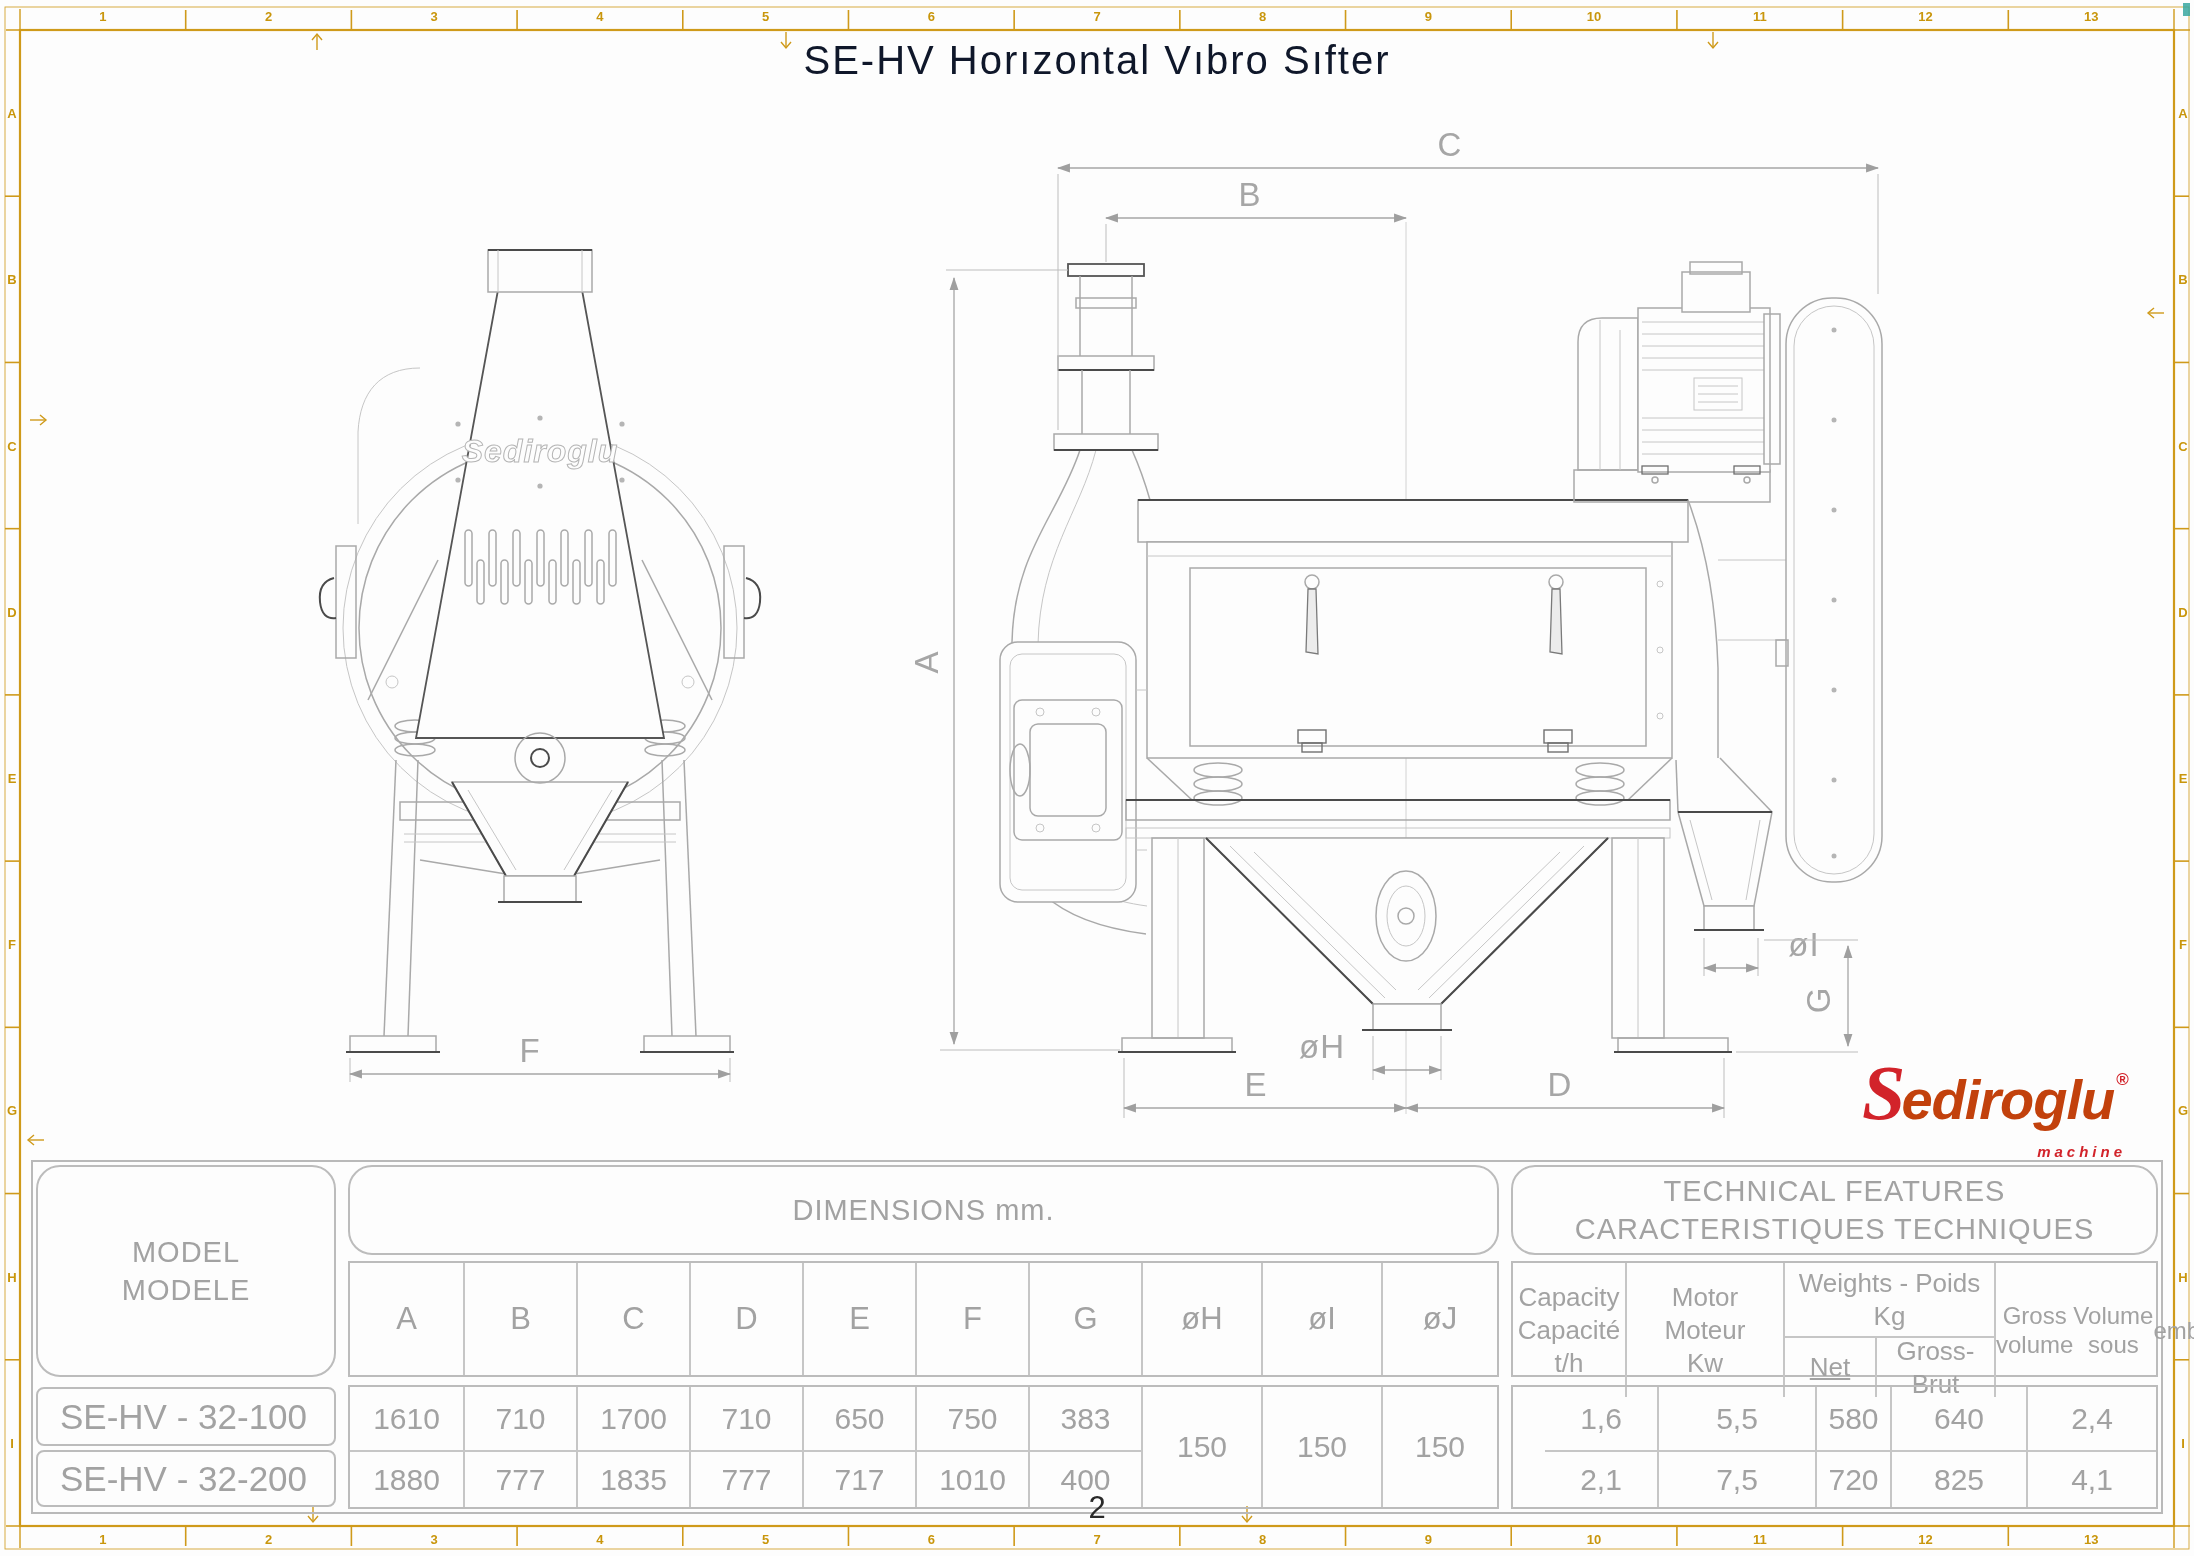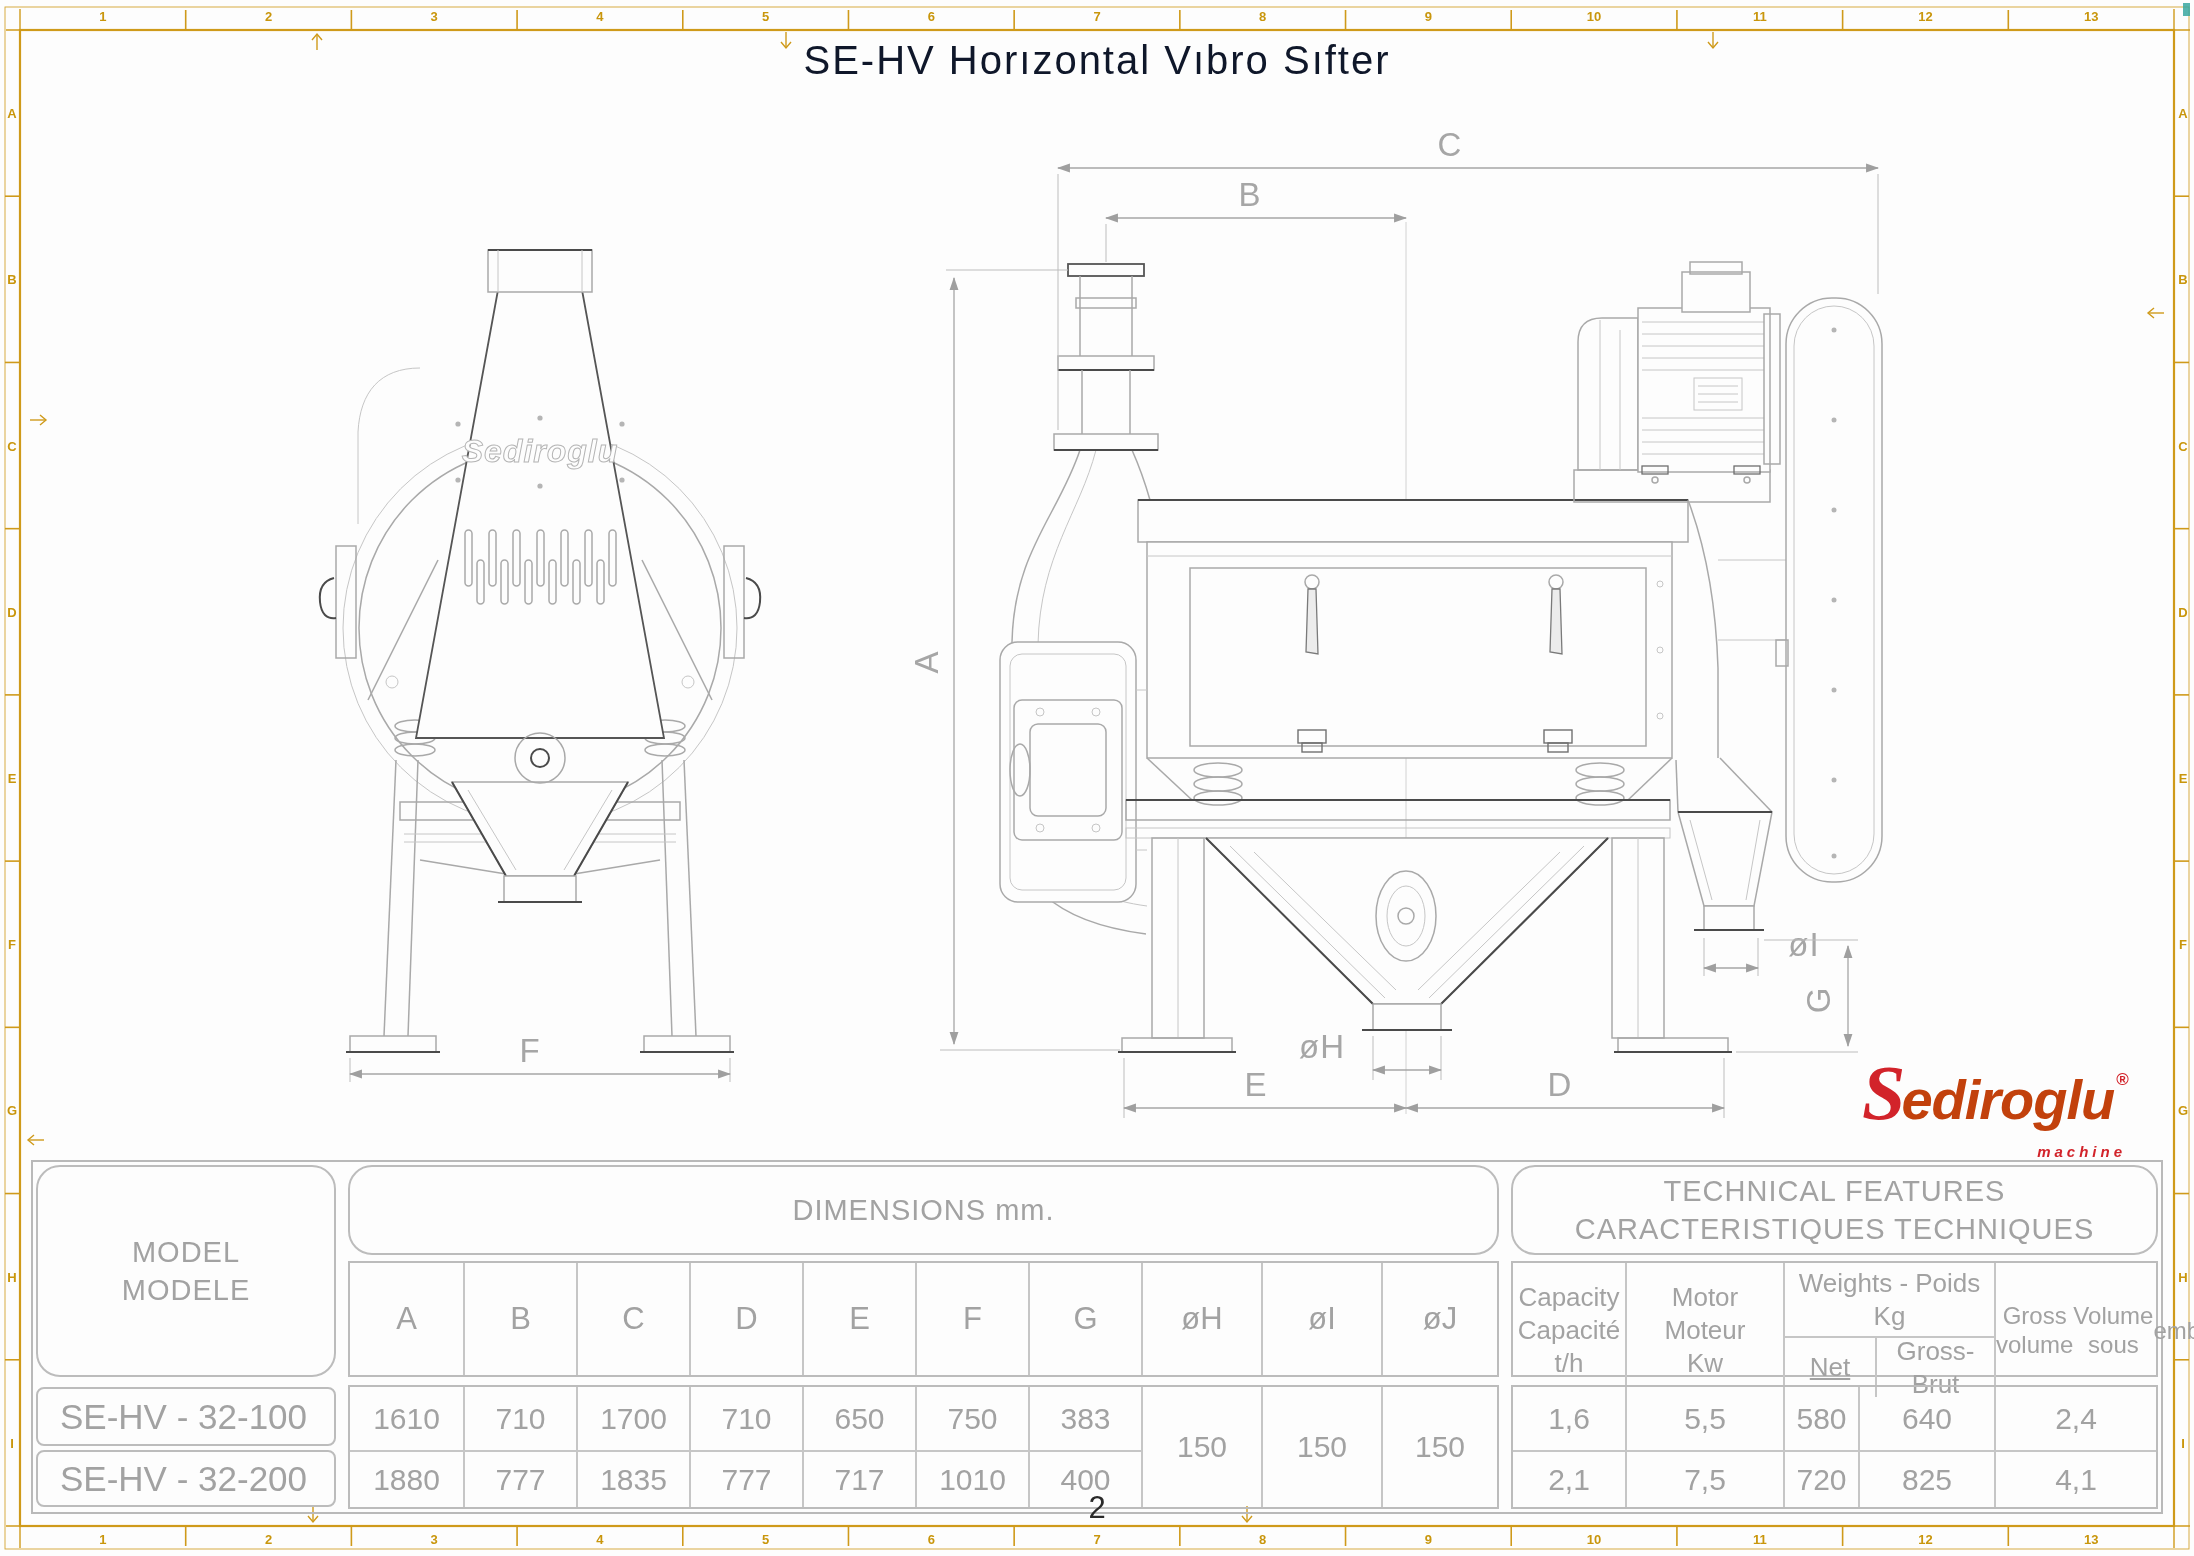--- a/index.html
+++ b/index.html
@@ -537,21 +537,21 @@
         <div class="c v bl" style="grid-row:1/3;grid-column:10;">150</div>
         <div class="c v bt" style="grid-row:2;grid-column:1;">1880</div>
         <div class="c v bl bt" style="grid-row:2;grid-column:2;">777</div>
         <div class="c v bl bt" style="grid-row:2;grid-column:3;">1835</div>
         <div class="c v bl bt" style="grid-row:2;grid-column:4;">777</div>
         <div class="c v bl bt" style="grid-row:2;grid-column:5;">717</div>
         <div class="c v bl bt" style="grid-row:2;grid-column:6;">1010</div>
         <div class="c v bl bt" style="grid-row:2;grid-column:7;">400</div>
       </div>
 
-      <div class="blk" style="grid-column:14/19;grid-row:5/7;grid-template-columns:112px 158px 75px 136px 1fr;grid-template-rows:63px 1fr;">
+      <div class="blk" style="grid-column:14/19;grid-row:5/7;grid-template-columns:112px 158px 75px 136px 1fr;grid-template-rows:63px 1fr;padding-left:32px;">
         <div class="c v">1,6</div>
         <div class="c v bl">5,5</div>
         <div class="c v bl">580</div>
         <div class="c v bl">640</div>
         <div class="c v bl">2,4</div>
         <div class="c v bt">2,1</div>
         <div class="c v bl bt">7,5</div>
         <div class="c v bl bt">720</div>
         <div class="c v bl bt">825</div>
         <div class="c v bl bt">4,1</div>

